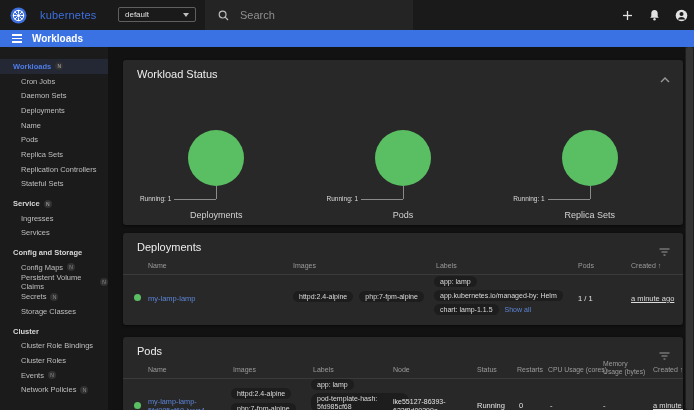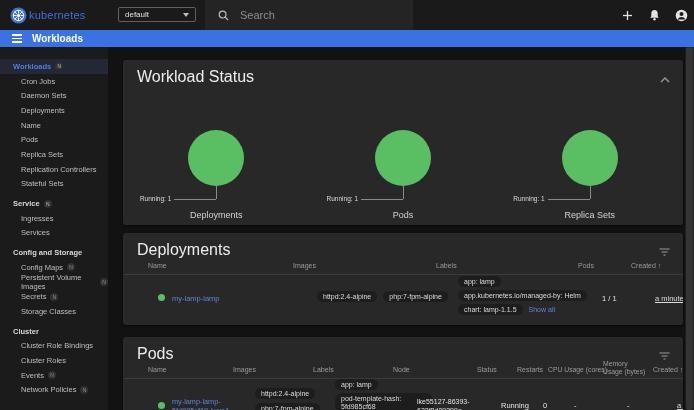--- a/index.html
+++ b/index.html
@@ -1,21 +1,21 @@
 <!DOCTYPE html>
 <html><head>
 <meta charset="utf-8">
 <style>
   html,body{margin:0;padding:0;background:#000;}
   #screen{position:relative;width:694px;height:410px;overflow:hidden;
     font-family:"Liberation Sans",sans-serif;background:#121212;color:#e6e6e6;
     -webkit-font-smoothing:antialiased;}
   
   .topbar{position:absolute;top:0;left:0;right:0;height:30px;background:#1a1a1a;z-index:5;}
-  .brand{position:absolute;left:10px;top:0;height:30px;display:flex;align-items:center;gap:2px;}
+  .brand{position:absolute;left:10px;top:0;height:30px;display:flex;align-items:center;gap:13px;}
   .brand-name{color:#3e6fdd;font-size:11px;letter-spacing:.2px;}
   .ns-select{position:absolute;left:118px;top:7px;width:78px;height:15px;border:1px solid #5f5f5f;
     border-radius:2px;display:flex;align-items:center;justify-content:space-between;
     padding:0 6px;font-size:8px;color:#e0e0e0;box-sizing:border-box;cursor:pointer;}
   .caret-down{width:0;height:0;border-left:3px solid transparent;border-right:3px solid transparent;
     border-top:4px solid #bdbdbd;}
   .searchbar{position:absolute;left:205px;top:0;width:208px;height:30px;background:#242424;
     display:flex;align-items:center;gap:9px;padding-left:13px;box-sizing:border-box;}
   .searchbar input{background:transparent;border:none;outline:none;color:#ddd;font-size:11px;
     font-family:"Liberation Sans",sans-serif;width:150px;}
@@ -36,40 +36,40 @@
   .side-item.first{margin-top:0;}
   .side-item.sel{background:#232834;color:#4e7ce8;}
   .nbadge{margin-left:4px;width:8px;height:8px;border-radius:50%;background:#323232;color:#8f8f8f;
     font-size:5px;display:inline-flex;align-items:center;justify-content:center;flex:0 0 auto;}
   
   .main{position:absolute;left:108px;top:47px;right:0;bottom:0;background:#121212;overflow:hidden;}
   .scrollbar{position:absolute;right:0;top:0;width:9px;bottom:0;background:#1e1e1e;}
   .scroll-thumb{position:absolute;left:1px;width:7px;top:0;height:100%;background:#343434;border-radius:3px;}
   .card{position:absolute;left:15px;right:11px;background:#282828;border-radius:3px;
     box-shadow:0 1px 3px rgba(0,0,0,.55);overflow:hidden;}
-  .card-title{position:absolute;left:14px;top:8px;font-size:16px;color:#ededed;}
+  .card-title{position:absolute;left:14px;top:8px;font-size:11px;color:#ededed;}
   .card-icon{position:absolute;right:13px;top:9px;cursor:pointer;}
   
   #card-status{top:13px;height:165px;}
   .charts{position:absolute;left:0;right:0;top:47px;height:118px;display:flex;}
   .chart{position:relative;flex:1;}
   .pie{position:absolute;left:calc(50% - 28px);top:23px;width:56px;height:56px;border-radius:50%;
     background:#5abf63;}
   .vline{position:absolute;left:50%;top:79px;width:1px;height:13px;background:#8a8a8a;}
   .hline{position:absolute;right:50%;top:92px;width:42px;height:1px;background:#8a8a8a;}
   .chart-legend{position:absolute;right:calc(50% + 45px);top:88px;font-size:6.5px;color:#dcdcdc;white-space:nowrap;}
   .chart-title{position:absolute;left:0;width:100%;top:103px;text-align:center;font-size:9px;color:#d2d2d2;}
   
   #card-deployments{top:186px;height:92px;}
   #card-pods{top:290px;height:140px;}
   .thead{position:absolute;left:0;right:0;font-size:7px;color:#9b9b9b;}
   .thead .th{position:absolute;line-height:8px;}
   .divider{position:absolute;left:0;right:0;height:1px;background:#3a3a3a;}
   .trow{position:absolute;left:0;right:0;font-size:7.5px;color:#e3e3e3;}
-  .cell{position:absolute;margin-left:24px;}
+  .cell{position:absolute;}
   .status-dot{width:7px;height:7px;border-radius:50%;background:#5abf63;}
   .link{color:#5c84d6;text-decoration:none;cursor:pointer;}
   .chip{display:inline-block;background:#1d1d1d;border-radius:8px;padding:2px 6px;font-size:7px;
     color:#dcdcdc;white-space:nowrap;}
   .chip.wrap{white-space:normal;max-width:86px;line-height:8px;}
   .created{text-decoration:underline;white-space:nowrap;color:#dcdcdc;cursor:default;}
   .showall{font-size:7px;margin-left:6px;}
   .wrapcol{word-break:break-word;overflow-wrap:anywhere;line-height:9px;}
 </style>
 </head>
@@ -183,21 +183,21 @@
         <span>Services</span>
       </div>
     <div class="side-item hdr">
       <span>Config and Storage</span>
     </div>
     <div class="side-item">
       <span>Config Maps</span>
       <span class="nbadge">N</span>
     </div>
     <div class="side-item">
-      <span>Persistent Volume Images</span>
+      <span>Persistent Volume Claims</span>
       <span class="nbadge">N</span>
     </div>
     <div class="side-item">
       <span>Secrets</span>
       <span class="nbadge">N</span>
     </div>
     <div class="side-item">
         <span>Storage Classes</span>
       </div>
     <div class="side-item hdr">

